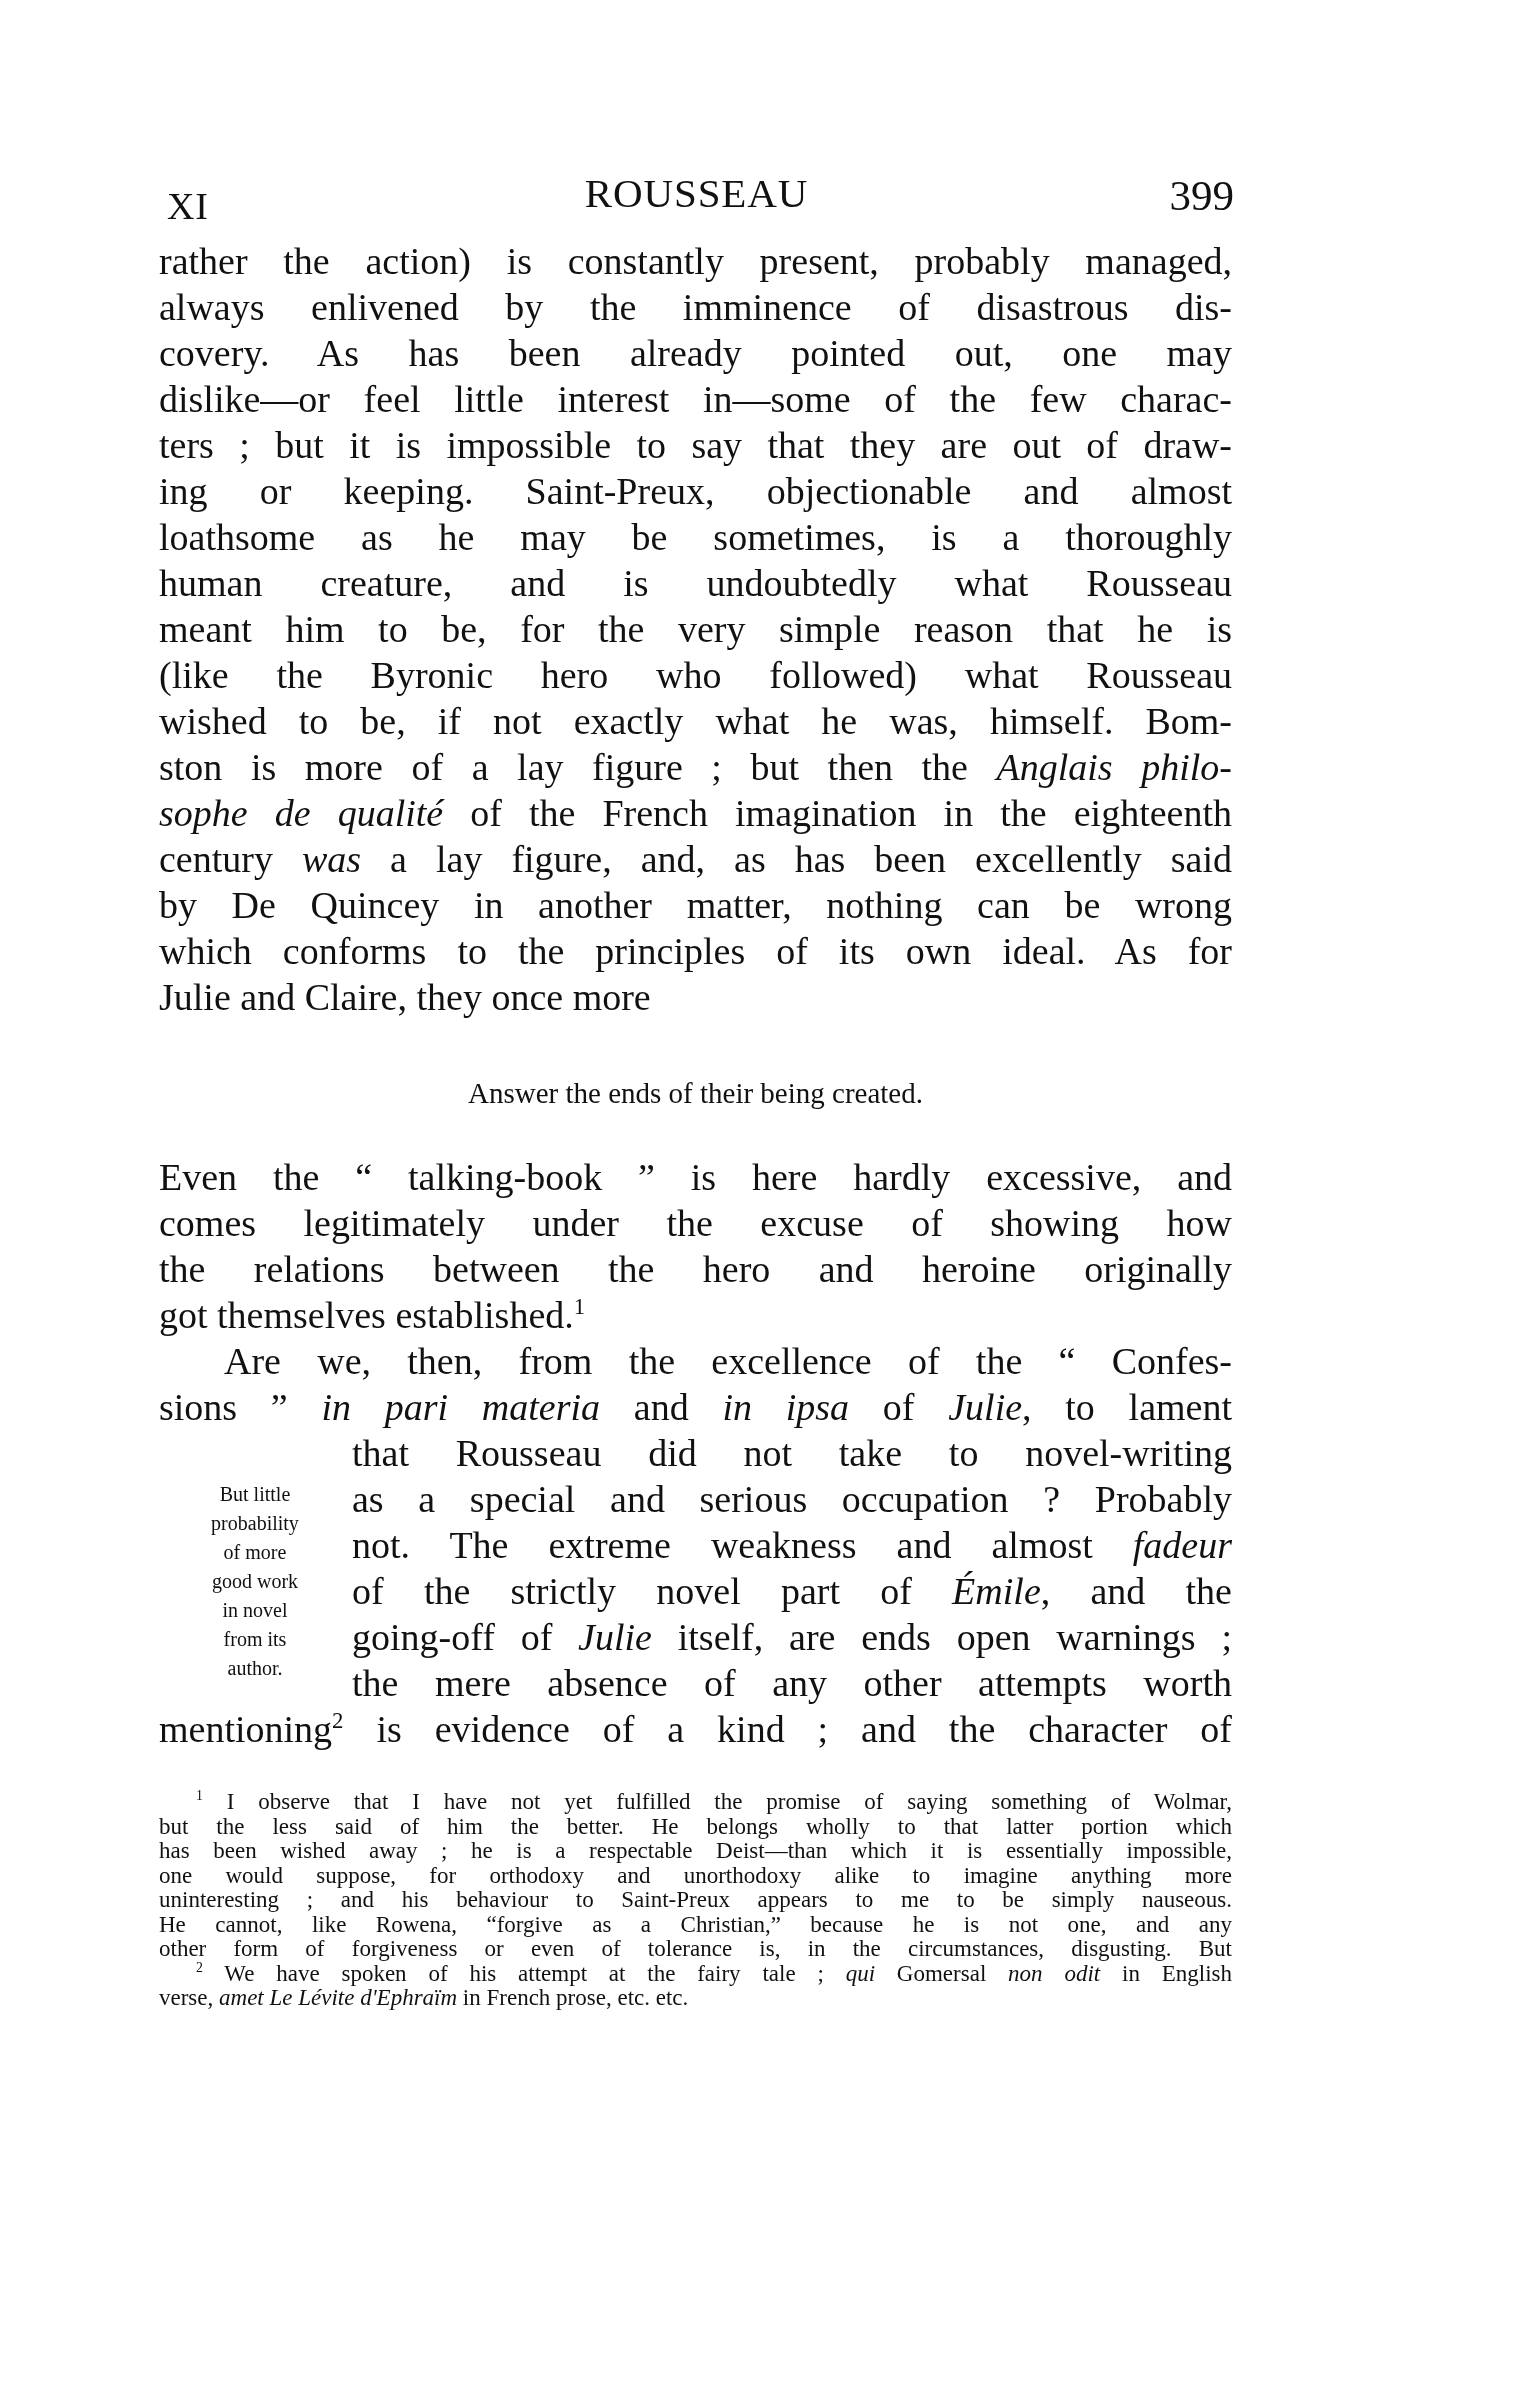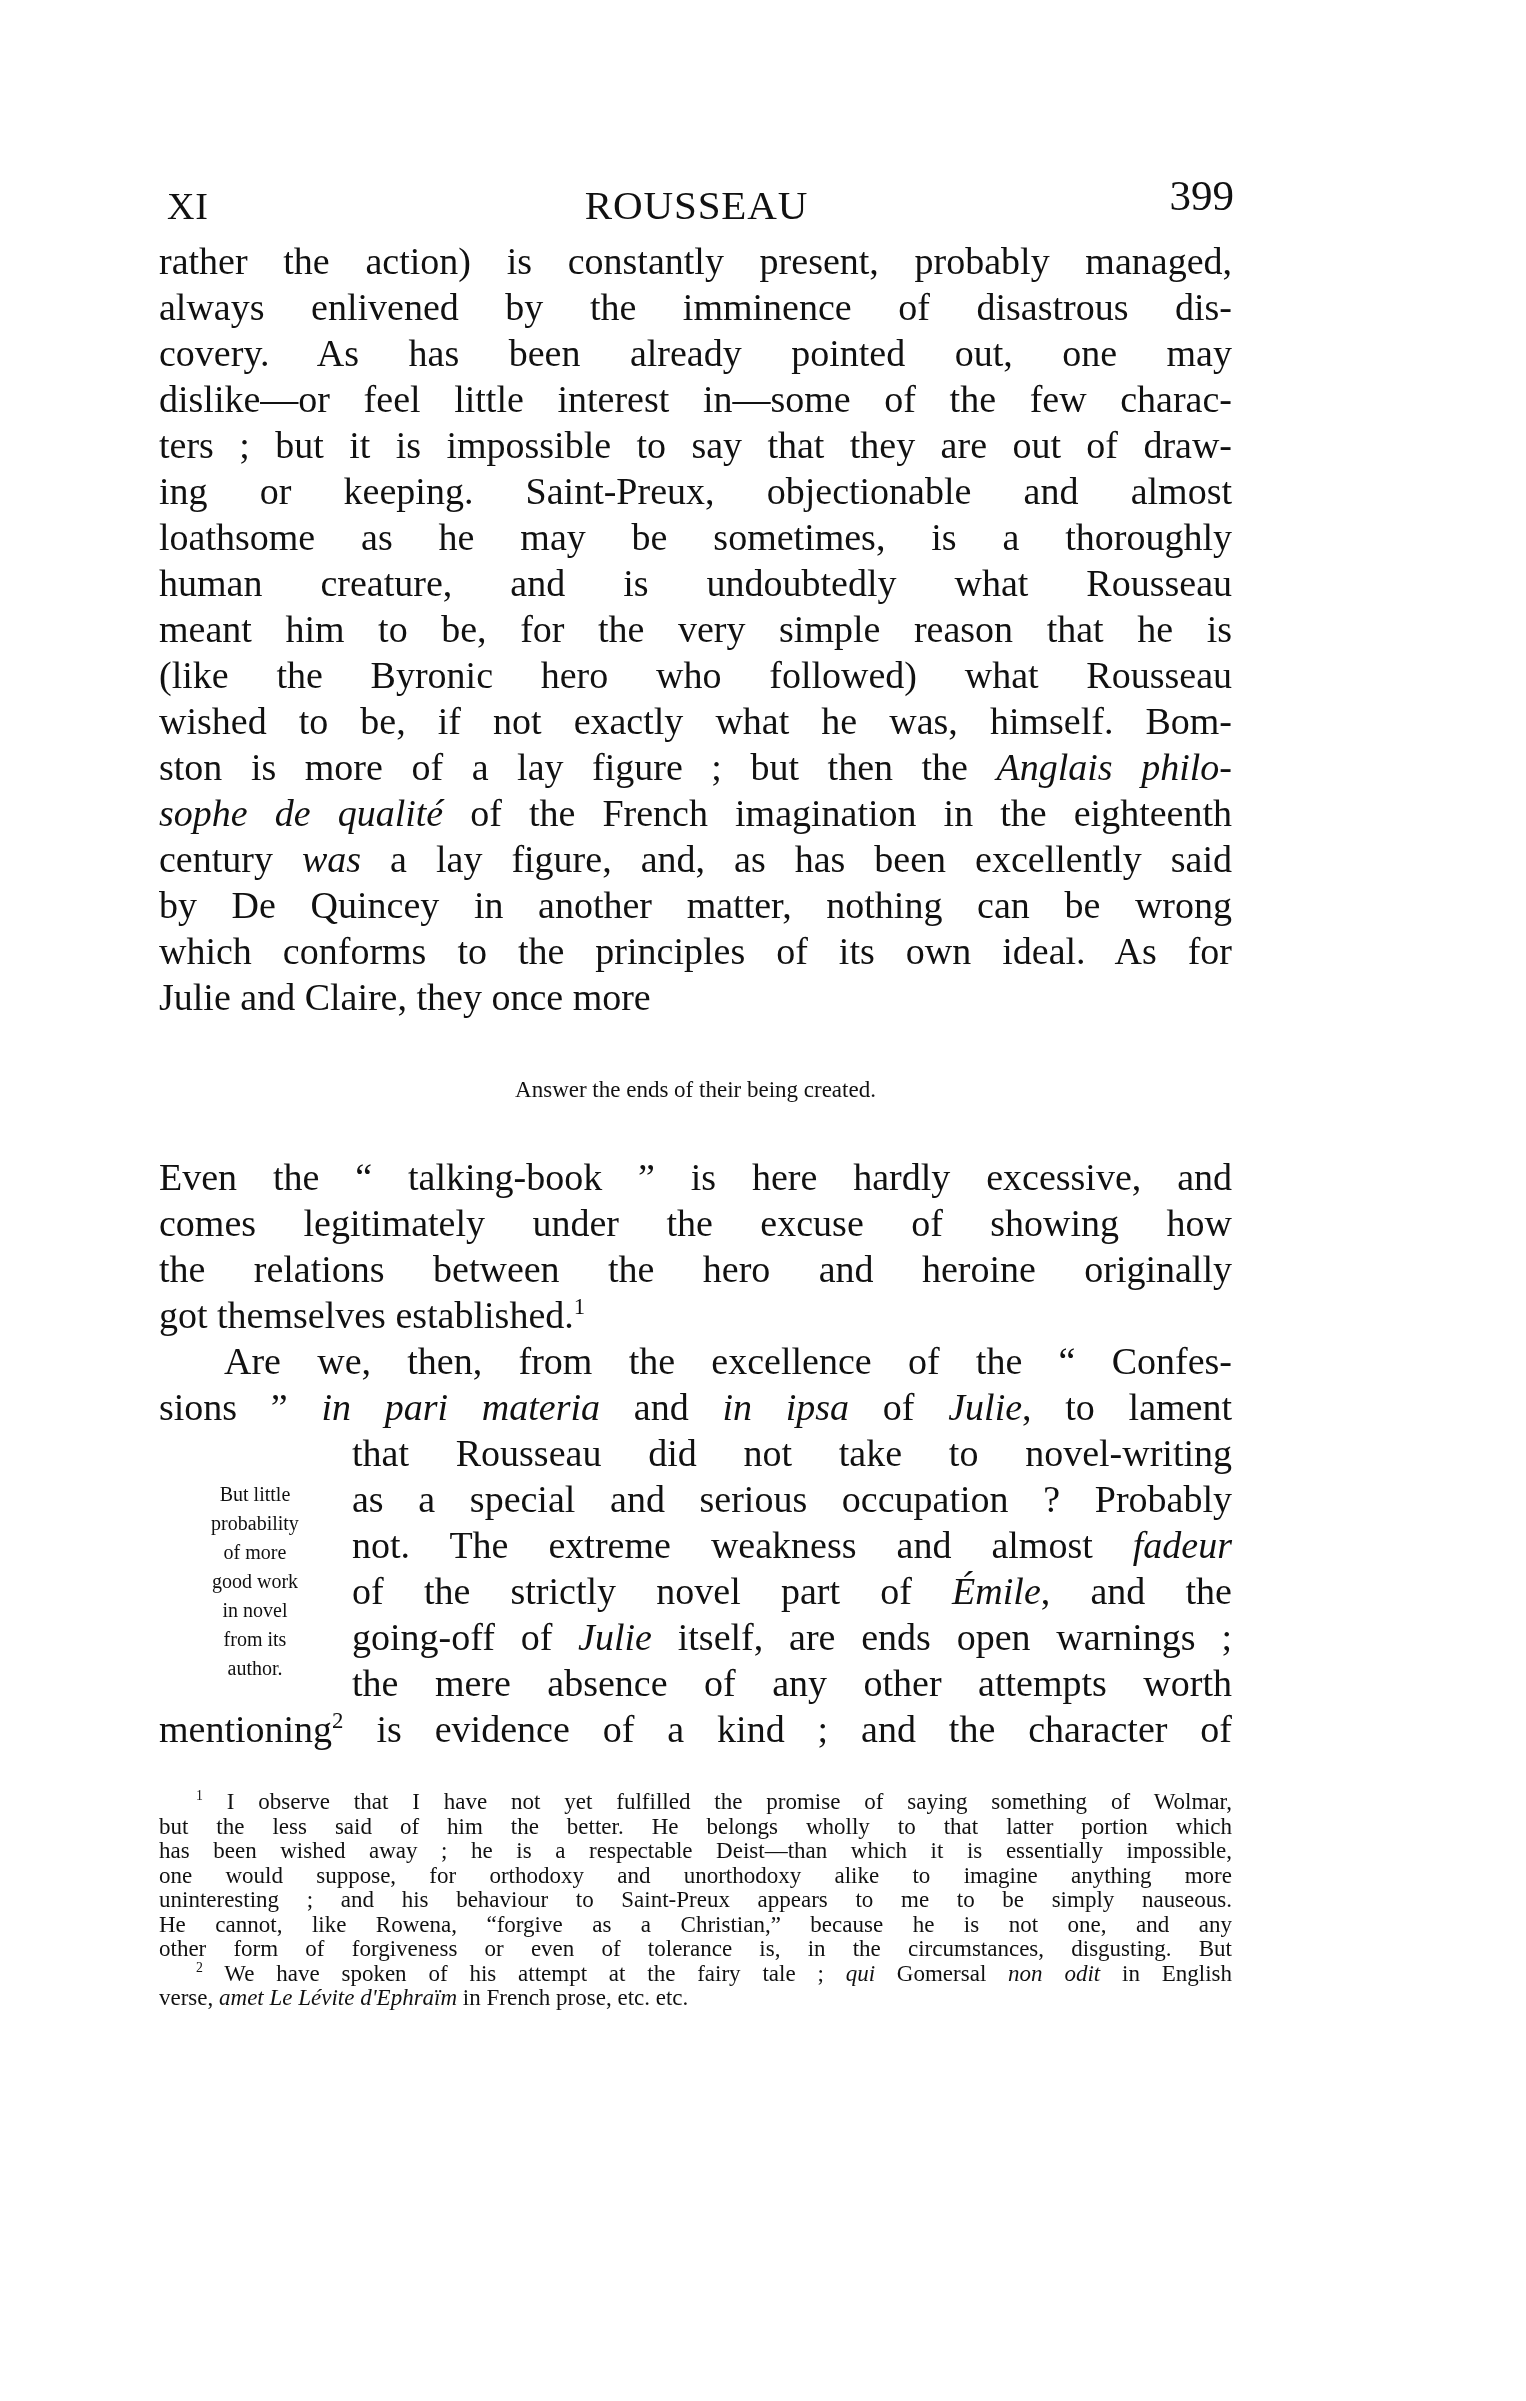--- a/index.html
+++ b/index.html
@@ -1,27 +1,27 @@
 <!DOCTYPE html>
 <html style="font-size:15px"><head>
 <meta charset="utf-8">
 <style>
   html, body { margin:0; padding:0; background:#ffffff; }
   body { width:1527px; height:2401px; position:relative; overflow:hidden;
          font-family:"Liberation Serif","DejaVu Serif",serif; color:#111; }
   .hdr { position:absolute; top:165px; left:159px; width:1075px; height:56px; }
   .hdr .sect { position:absolute; left:8px; top:18.5px; font-size:38px; letter-spacing:0.9px; }
-  .hdr .title { position:absolute; left:0; right:0; text-align:center; top:16px; font-size:41px; letter-spacing:0.9px; }
+  .hdr .title { position:absolute; left:0; right:0; text-align:center; top:4px; font-size:41px; letter-spacing:0.9px; }
   .hdr .page { position:absolute; right:0; top:5.6px; font-size:43px; }
   .body { position:absolute; left:159px; width:1073px; font-size:38px; }
   .line { height:46px; line-height:46px; white-space:nowrap; text-align:justify; text-align-last:justify; }
   .line.last { text-align-last:left; }
   .line.indent { padding-left:65px; }
   .line.side { margin-left:193px; }
-  .quote { position:absolute; top:1077px; left:159px; width:1073px; text-align:center; font-size:23px; }
+  .quote { position:absolute; top:1077px; left:159px; width:1073px; text-align:center; font-size:29px; }
   .side-note { position:absolute; left:176px; top:1480px; width:158px; text-align:center;
                font-size:20px; line-height:29px; }
   .fn { position:absolute; left:159px; width:1073px; font-size:23px; }
   .fn .l { height:24.5px; line-height:24.5px; white-space:nowrap; text-align:justify; text-align-last:justify; }
   .fn .l.last { text-align-last:left; }
   .fn .l.ind { padding-left:37px; }
   sup { font-size:60%; line-height:0; }
   i { font-style:italic; }
 </style>
 </head>

